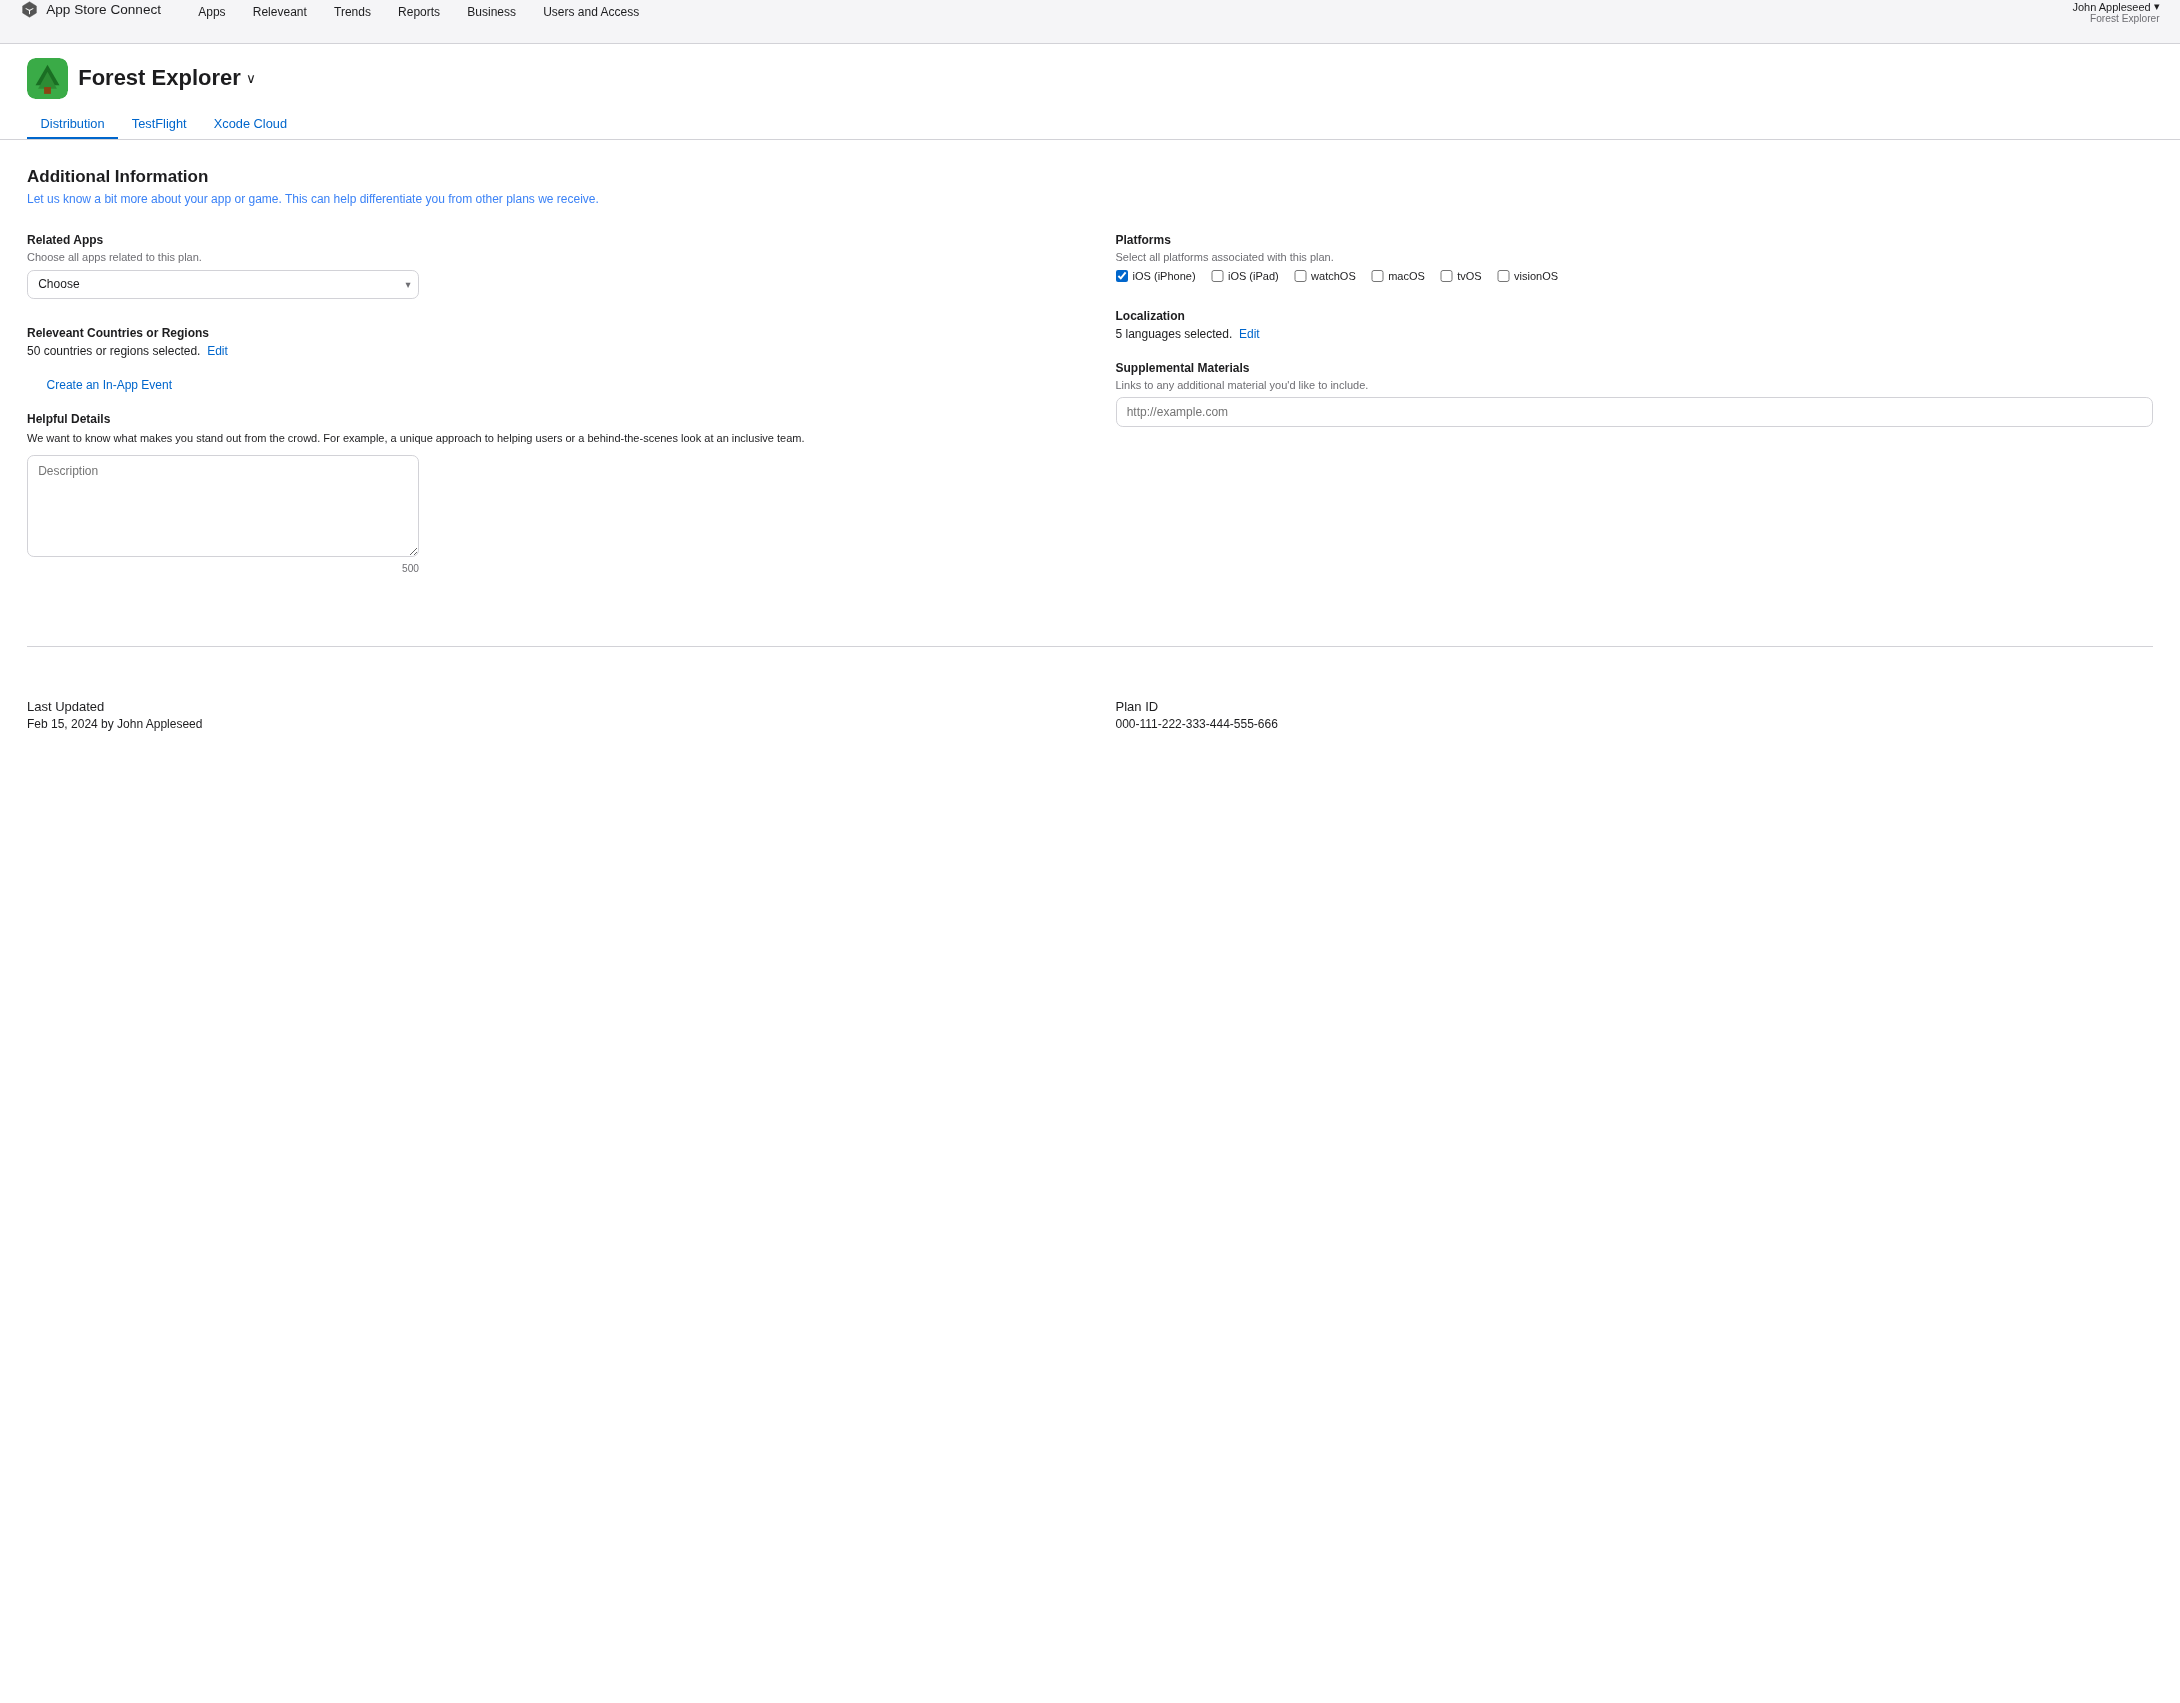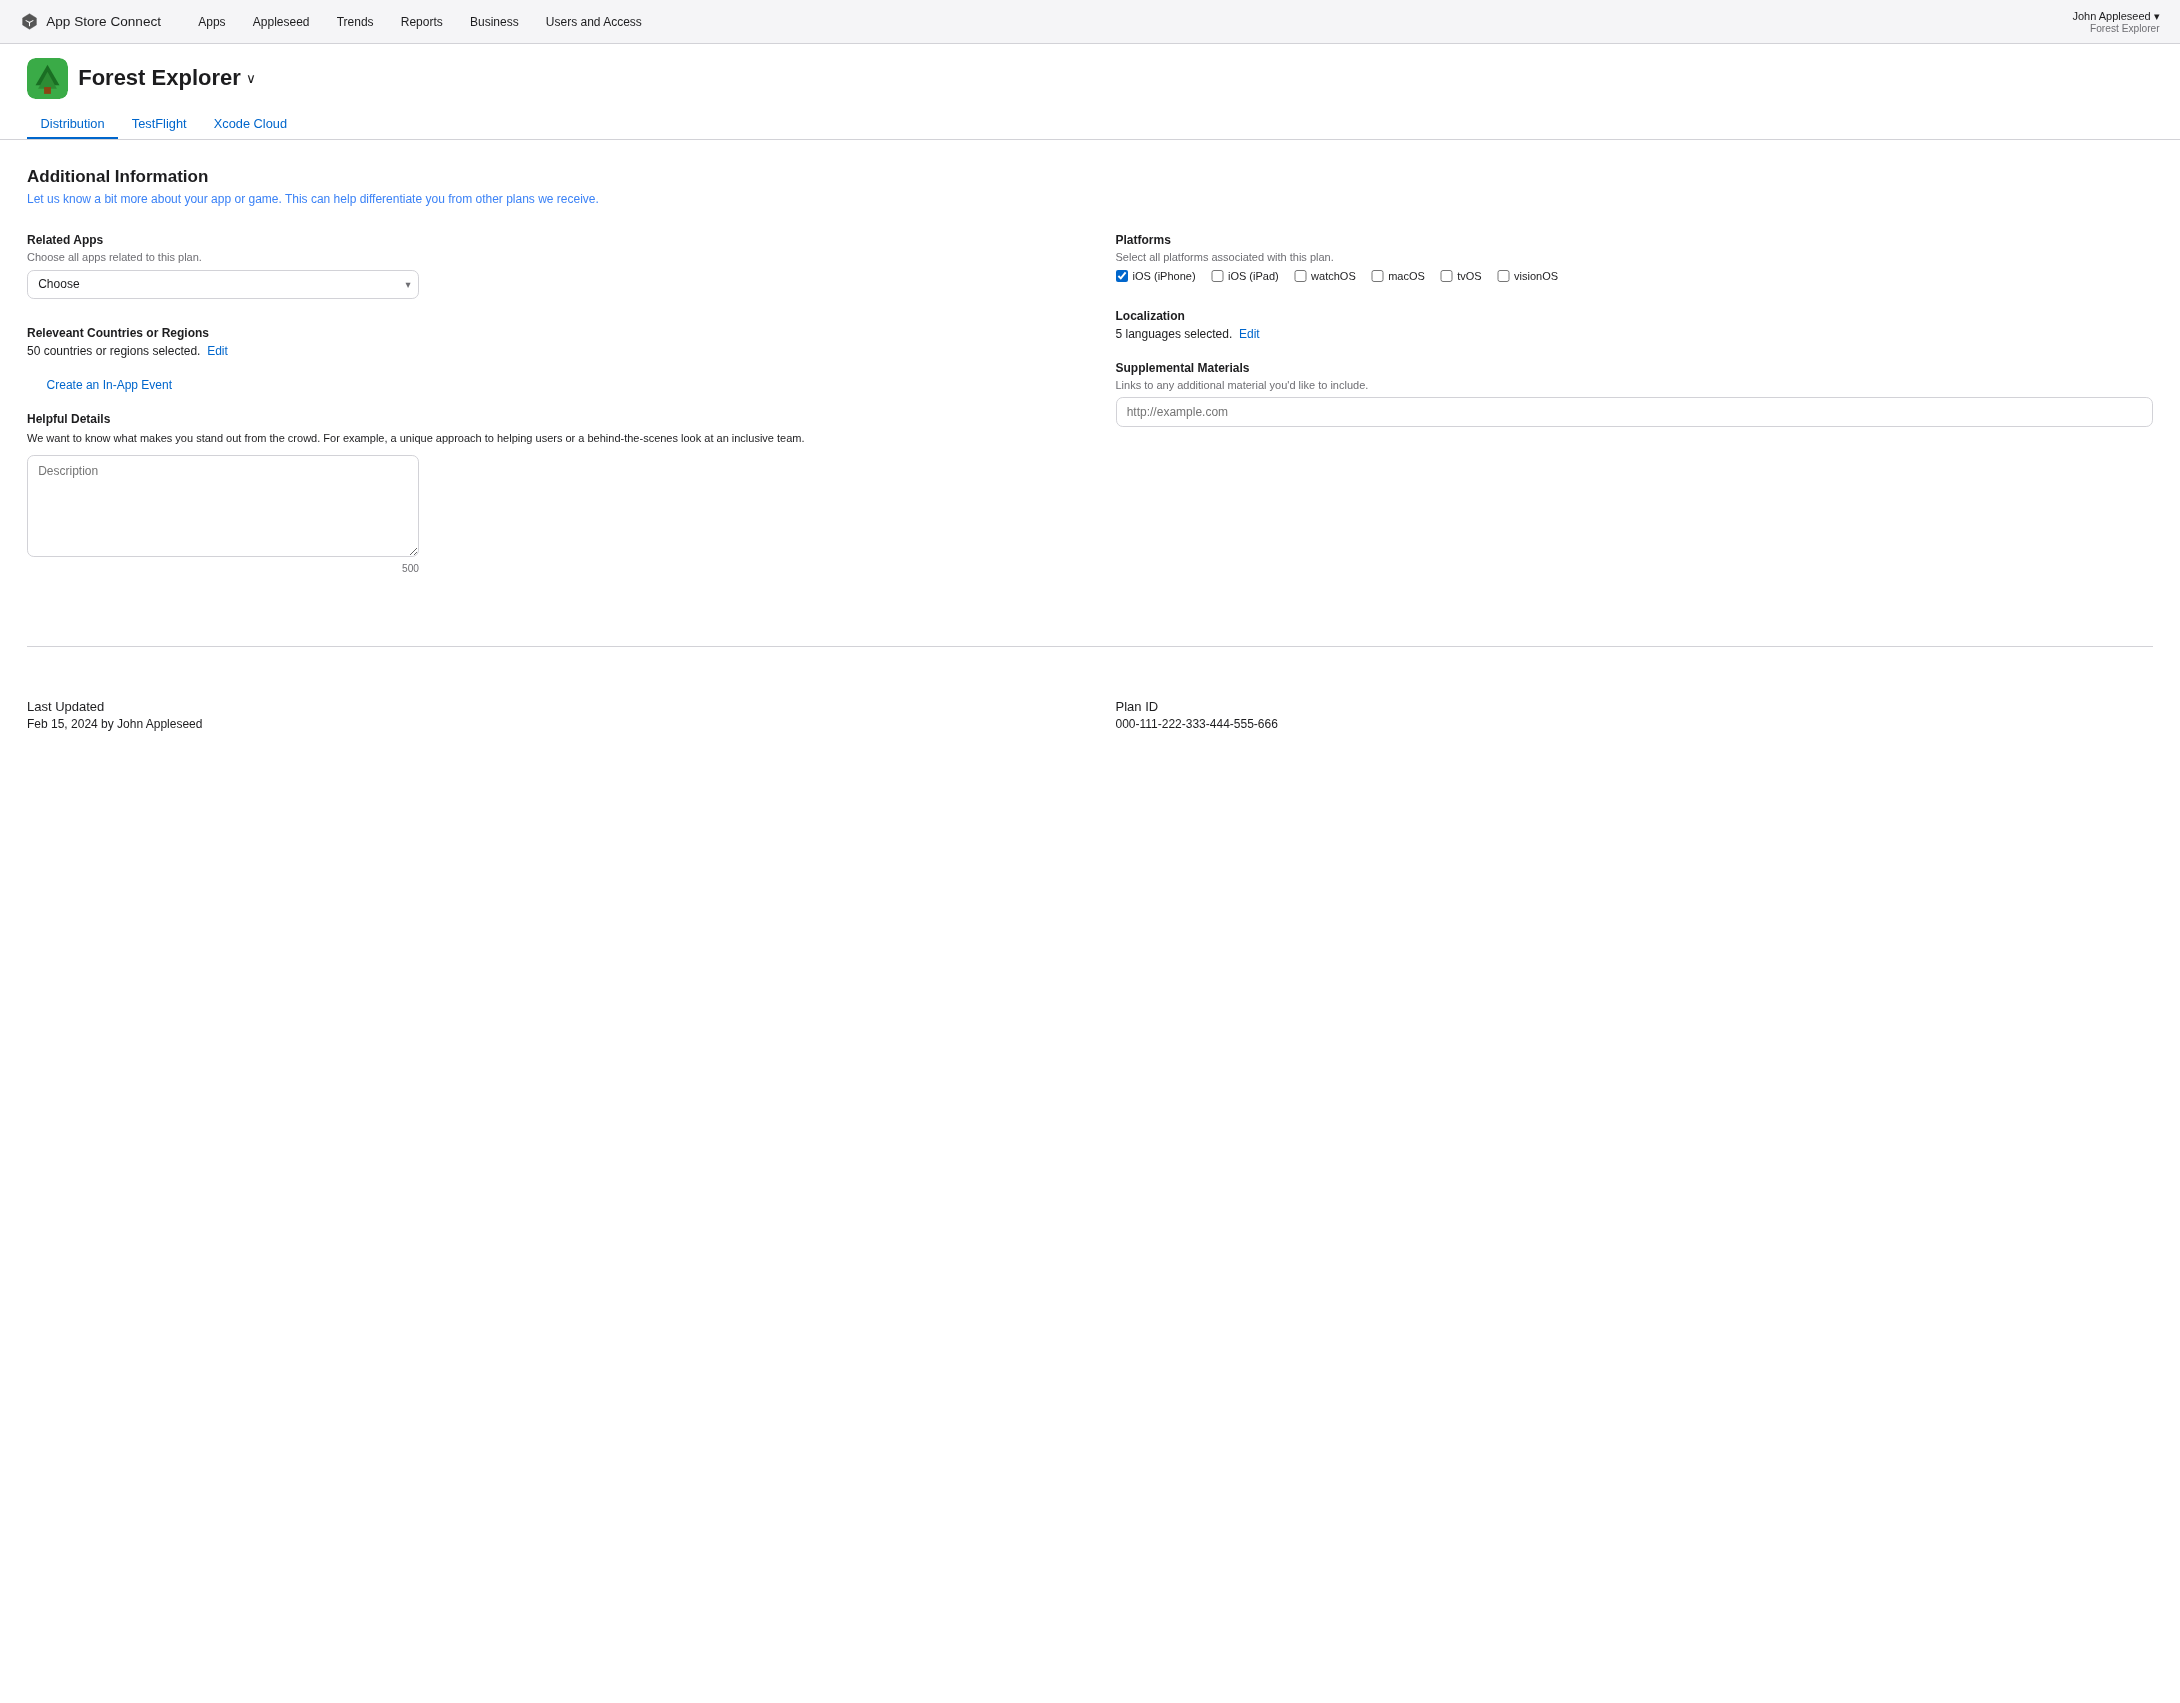--- a/index.html
+++ b/index.html
@@ -3,21 +3,21 @@
   <meta charset="utf-8">
   <style>
     * { box-sizing: border-box; margin: 0; padding: 0; }
     body { font-family: -apple-system, BlinkMacSystemFont, "Segoe UI", Helvetica, Arial, sans-serif; background: #f5f5f7; color: #1d1d1f; font-size: 12px; }
 
     
     .navbar {
       background: #f5f5f7;
       border-bottom: 0.9px solid #d2d2d7;
       display: flex;
-      align-items: center;
+      align-items: flex-start;
       padding: 0 20.4px;
       height: 44px;
     }
     .navbar-brand {
       display: flex;
       align-items: center;
       gap: 6.8px;
       margin-right: 27px;
       text-decoration: none;
       color: #1d1d1f;
@@ -308,21 +308,21 @@
 
     <svg class="navbar-brand-icon" viewBox="0 0 22 22" fill="none" xmlns="http://www.w3.org/2000/svg">
       <path d="M11 2L3 7v8l8 5 8-5V7L11 2z" fill="#555" stroke="#555" stroke-width="0.5"></path>
       <path d="M7 10l4 2 4-2" stroke="white" stroke-width="1.2" stroke-linecap="round"></path>
       <path d="M11 12v4" stroke="white" stroke-width="1.2" stroke-linecap="round"></path>
     </svg>
     <span class="navbar-brand-text">App Store Connect</span>
   </a>
   <div class="navbar-links">
     <button class="navbar-link">Apps</button>
-    <button class="navbar-link">Appleseed</button>
+    <button class="navbar-link">Releveant</button>
     <button class="navbar-link">Trends</button>
     <button class="navbar-link">Reports</button>
     <button class="navbar-link">Business</button>
     <button class="navbar-link">Users and Access</button>
   </div>
   <div class="navbar-user">
     <div class="navbar-user-name">
       <span>John Appleseed</span>
       <span>▾</span>
     </div>

